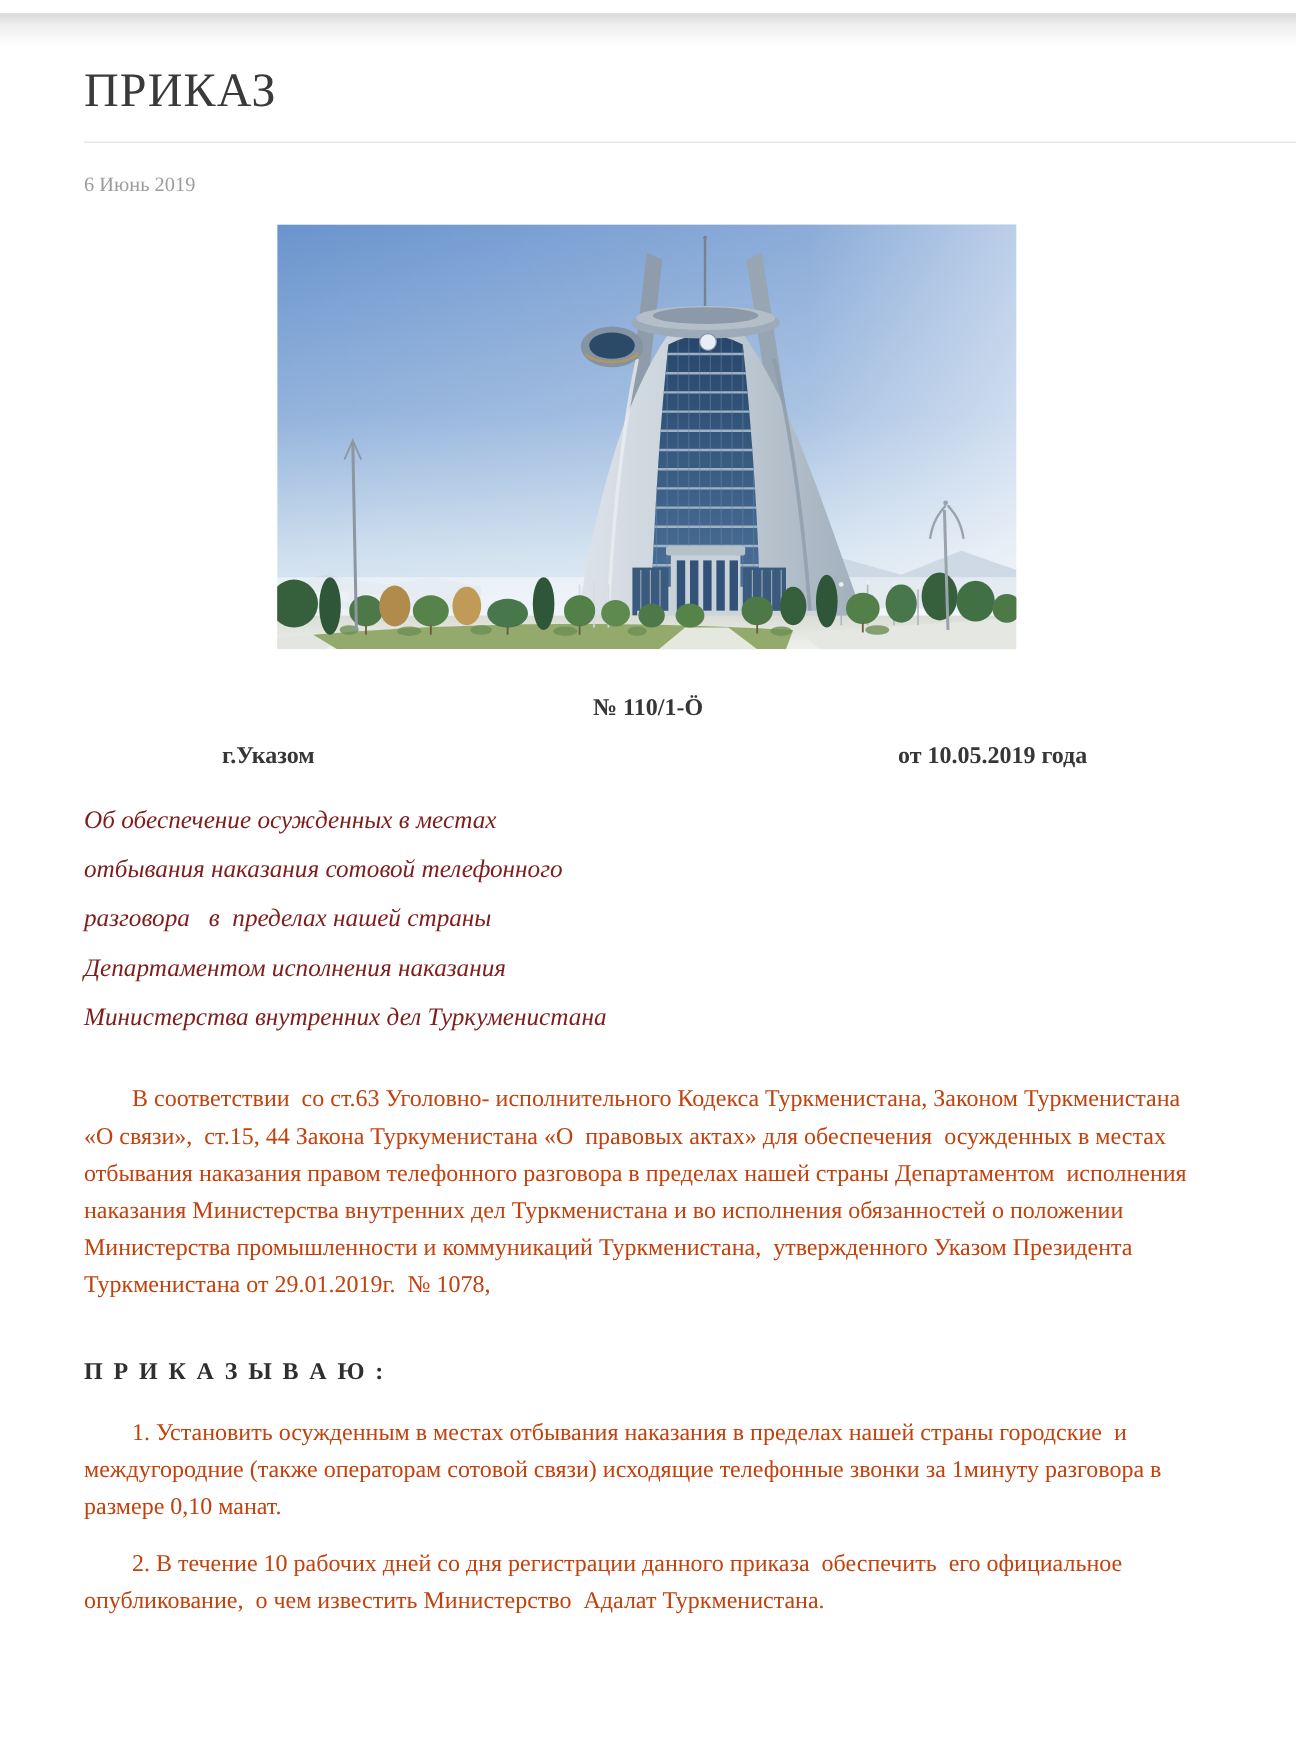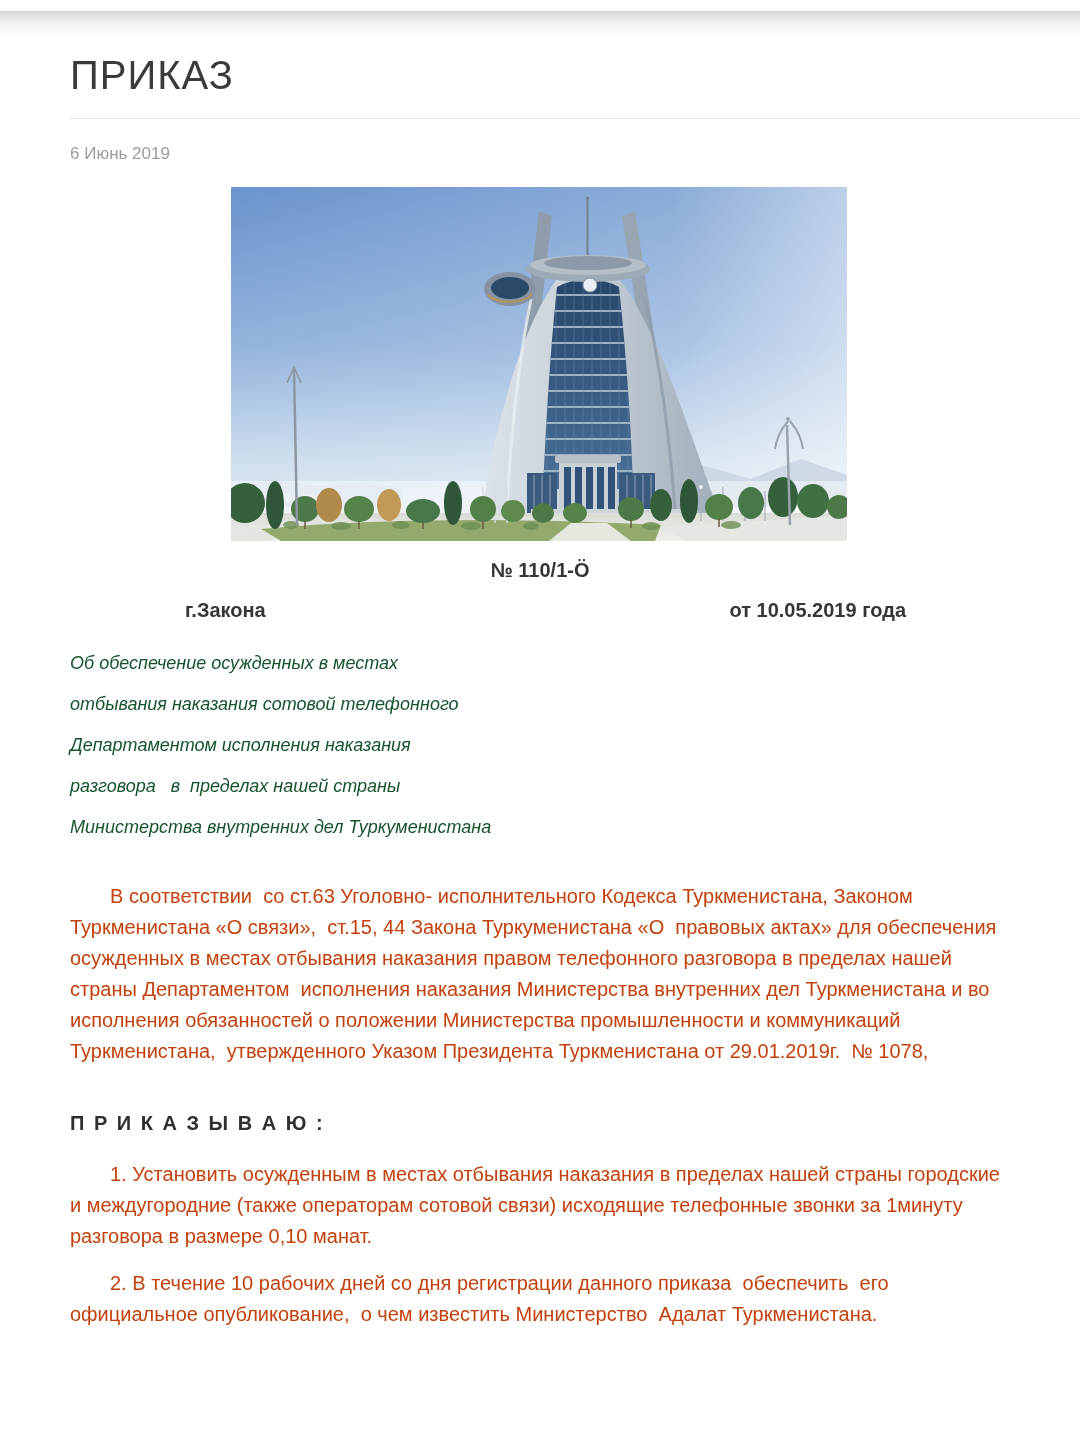--- a/index.html
+++ b/index.html
@@ -1,41 +1,41 @@
 <!DOCTYPE html>
 <html lang="ru"><head>
 <meta charset="utf-8">
 <style>
   html, body { margin:0; padding:0; background:#ffffff; }
   .page {
     position:relative; width:1080px; height:1452px; overflow:hidden;
     background:#ffffff; color:#3e3e3e;
-    font-family:Liberation Sans, sans-serif;
+    font-family:Liberation Serif, serif;
   }
   .top-shadow {
     position:absolute; top:11px; left:0; right:0; height:27px;
     background:linear-gradient(to bottom,#d8d8d8 0%,#efefef 38%,#ffffff 100%);
   }
   .content { position:relative; padding:0 70px; }
   .doc-title {
     margin:0; padding-top:55px;
     font-size:40px; font-weight:400; letter-spacing:1px; color:#3a3a3a; line-height:1;
   }
   .divider { border:0; border-top:1px solid #e3e3e3; height:0; margin:23px -70px 0 0; }
   .post-date { margin:25px 0 0; font-size:17px; color:#9c9c9c; line-height:1.2; }
   .photo { margin:23px 0 0 161px; width:616px; height:354px; }
   .photo svg { display:block; }
-  .doc-number { margin:18px 0 0; text-align:center; font-size:20px; font-weight:700; color:#363636; line-height:1.15; }
+  .doc-number { margin:38px 0 0; text-align:center; font-size:20px; font-weight:700; color:#363636; line-height:1.15; }
   .place-row {
     display:flex; justify-content:space-between; margin-top:17px;
     font-size:20px; font-weight:700; color:#363636; line-height:1.15;
   }
   .place-row .place { margin-left:115px; }
   .place-row .issued { margin-right:104px; }
-  .subject { margin-top:21px; font-style:italic; font-size:18px; color:#14532d; }
+  .subject { margin-top:21px; font-style:italic; font-size:21px; color:#7f1d1d; }
   .subject-line { line-height:41px; white-space:pre-wrap; }
   .para {
     margin:0; font-size:20px; line-height:31px; color:#c2410c;
     white-space:pre-wrap; text-indent:40px;
   }
   .preamble { margin-top:33px; }
   .directive {
     margin:44px 0 0; text-align:left;
     font-size:20px; font-weight:700; letter-spacing:2px; color:#2f2f2f; line-height:1.2;
   }
@@ -234,29 +234,29 @@
         <polyline points="56,196 63,180 70,196" stroke="#8d97a1" stroke-width="1.5" fill="none"></polyline>
         <line x1="556" y1="238" x2="559" y2="338" stroke="#9aa3ac" stroke-width="2.5"></line>
         <path d="M544,262 C547,243 555,238 557,234 M572,262 C569,243 561,238 559,234" stroke="#9aa3ac" stroke-width="2" fill="none"></path>
         <circle cx="557" cy="232" r="2" fill="#9aa3ac"></circle>
       </svg>
     </figure>
 
     <p class="doc-number">№ 110/1-Ö</p>
 
     <div class="place-row">
-      <span class="place">г.Закона</span>
+      <span class="place">г.Указом</span>
       <span class="issued">от 10.05.2019 года</span>
     </div>
 
     <div class="subject">
       <div class="subject-line">Об обеспечение осужденных в местах</div>
       <div class="subject-line">отбывания наказания сотовой телефонного</div>
+      <div class="subject-line">разговора   в  пределах нашей страны</div>
       <div class="subject-line">Департаментом исполнения наказания</div>
-      <div class="subject-line">разговора   в  пределах нашей страны</div>
       <div class="subject-line">Министерства внутренних дел Туркуменистана</div>
     </div>
 
     <p class="para preamble">В соответствии  со ст.63 Уголовно- исполнительного Кодекса Туркменистана, Законом Туркменистана «О связи»,  ст.15, 44 Закона Туркуменистана «О  правовых актах» для обеспечения  осужденных в местах отбывания наказания правом телефонного разговора в пределах нашей страны Департаментом  исполнения наказания Министерства внутренних дел Туркменистана и во исполнения обязанностей о положении Министерства промышленности и коммуникаций Туркменистана,  утвержденного Указом Президента Туркменистана от 29.01.2019г.  № 1078,</p>
 
     <p class="directive">П Р И К А З Ы В А Ю :</p>
 
     <p class="para item item-first">1. Установить осужденным в местах отбывания наказания в пределах нашей страны городские  и междугородние (также операторам сотовой связи) исходящие телефонные звонки за 1минуту разговора в размере 0,10 манат.</p>
     <p class="para item">2. В течение 10 рабочих дней со дня регистрации данного приказа  обеспечить  его официальное опубликование,  о чем известить Министерство  Адалат Туркменистана.</p>
 

